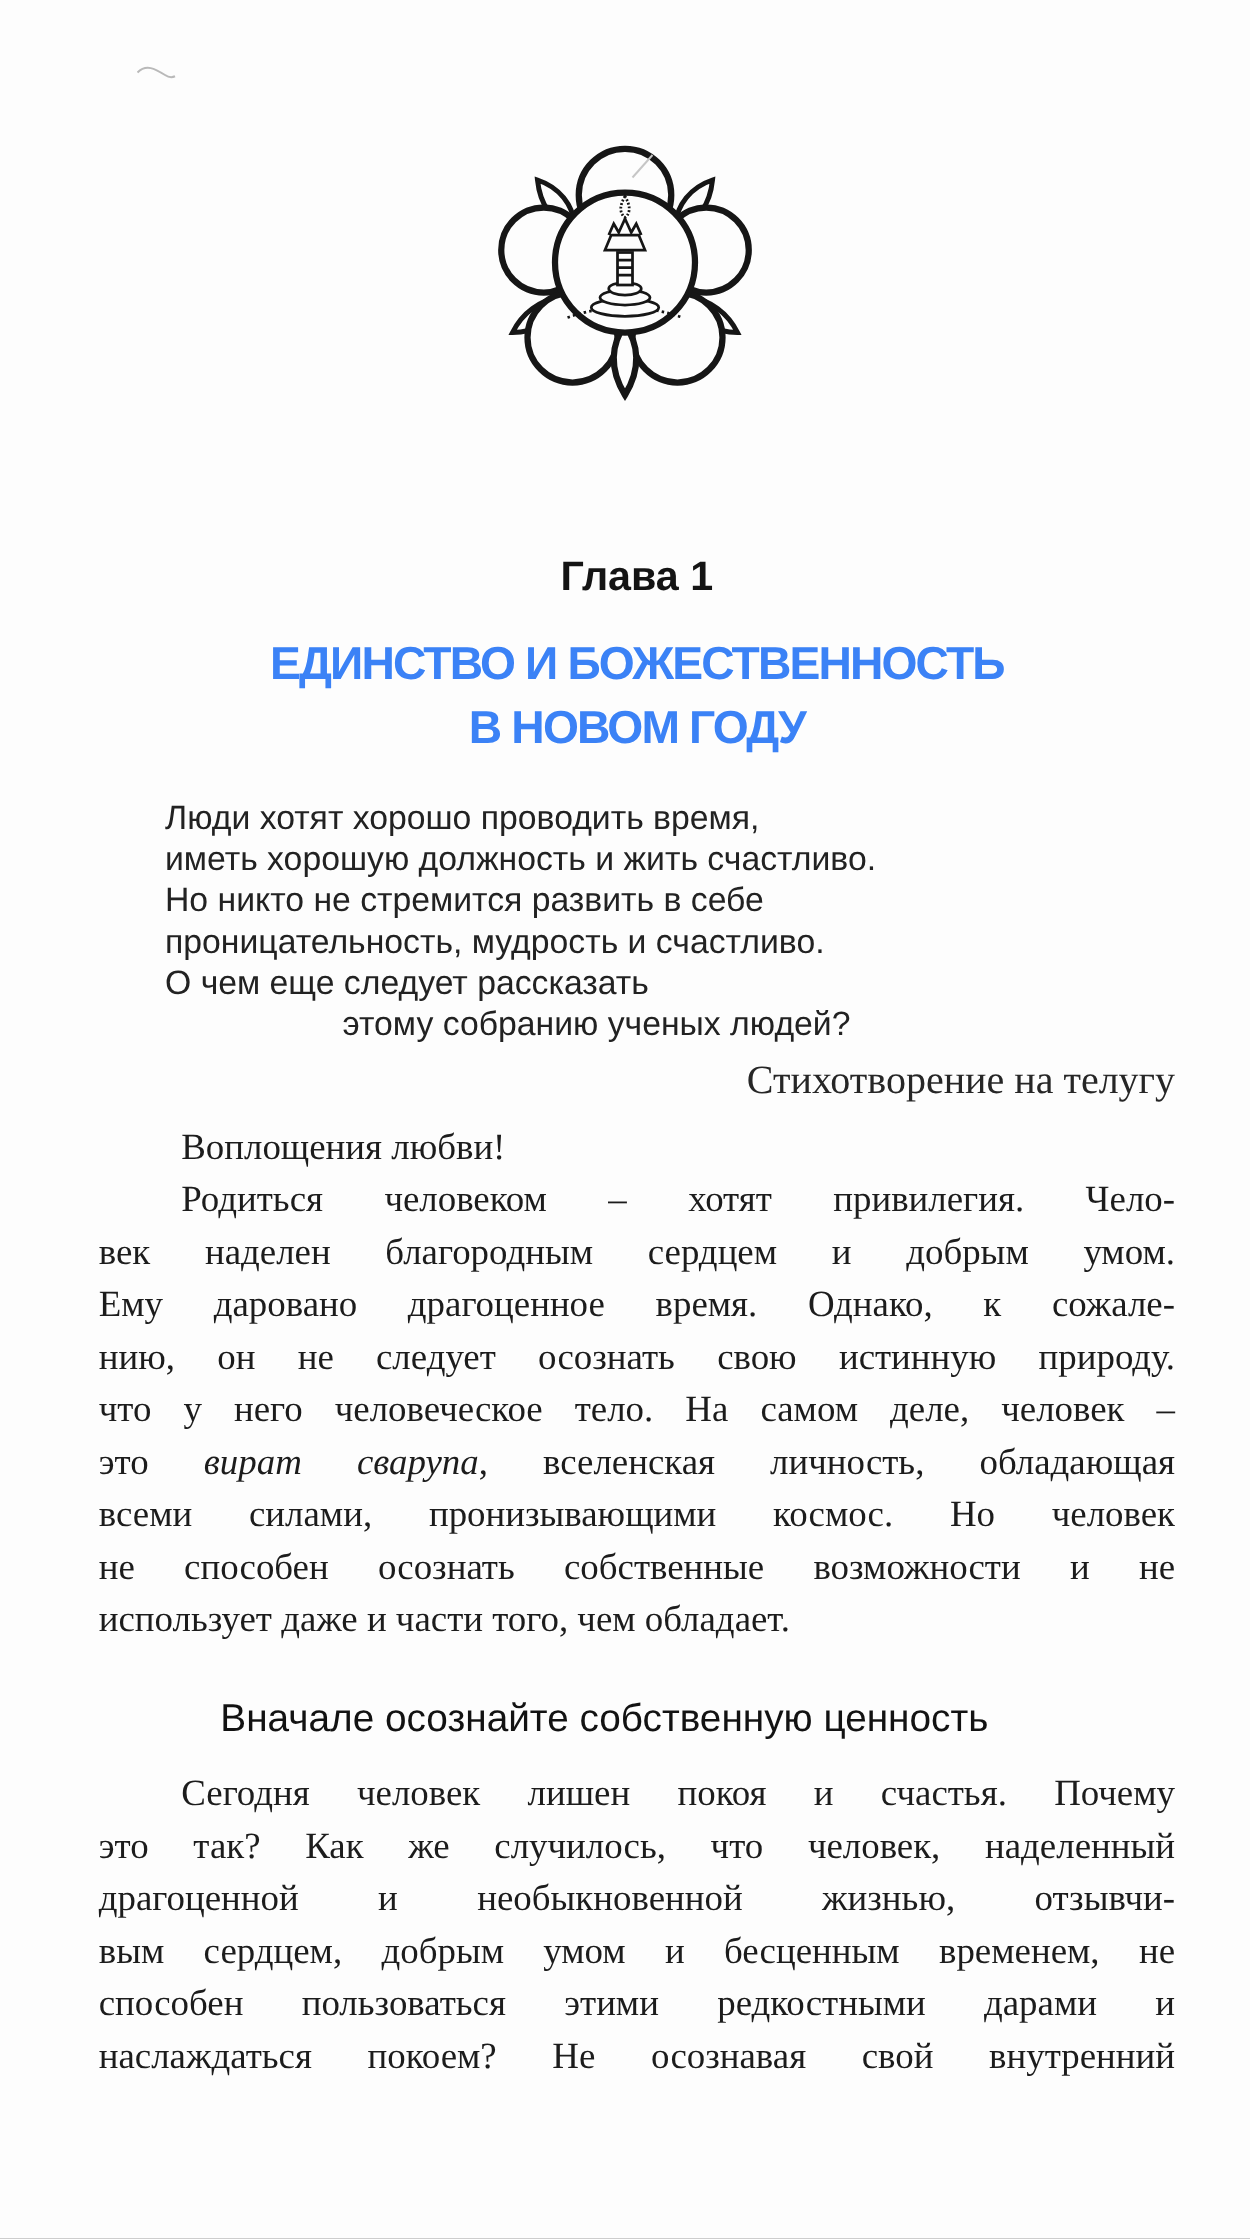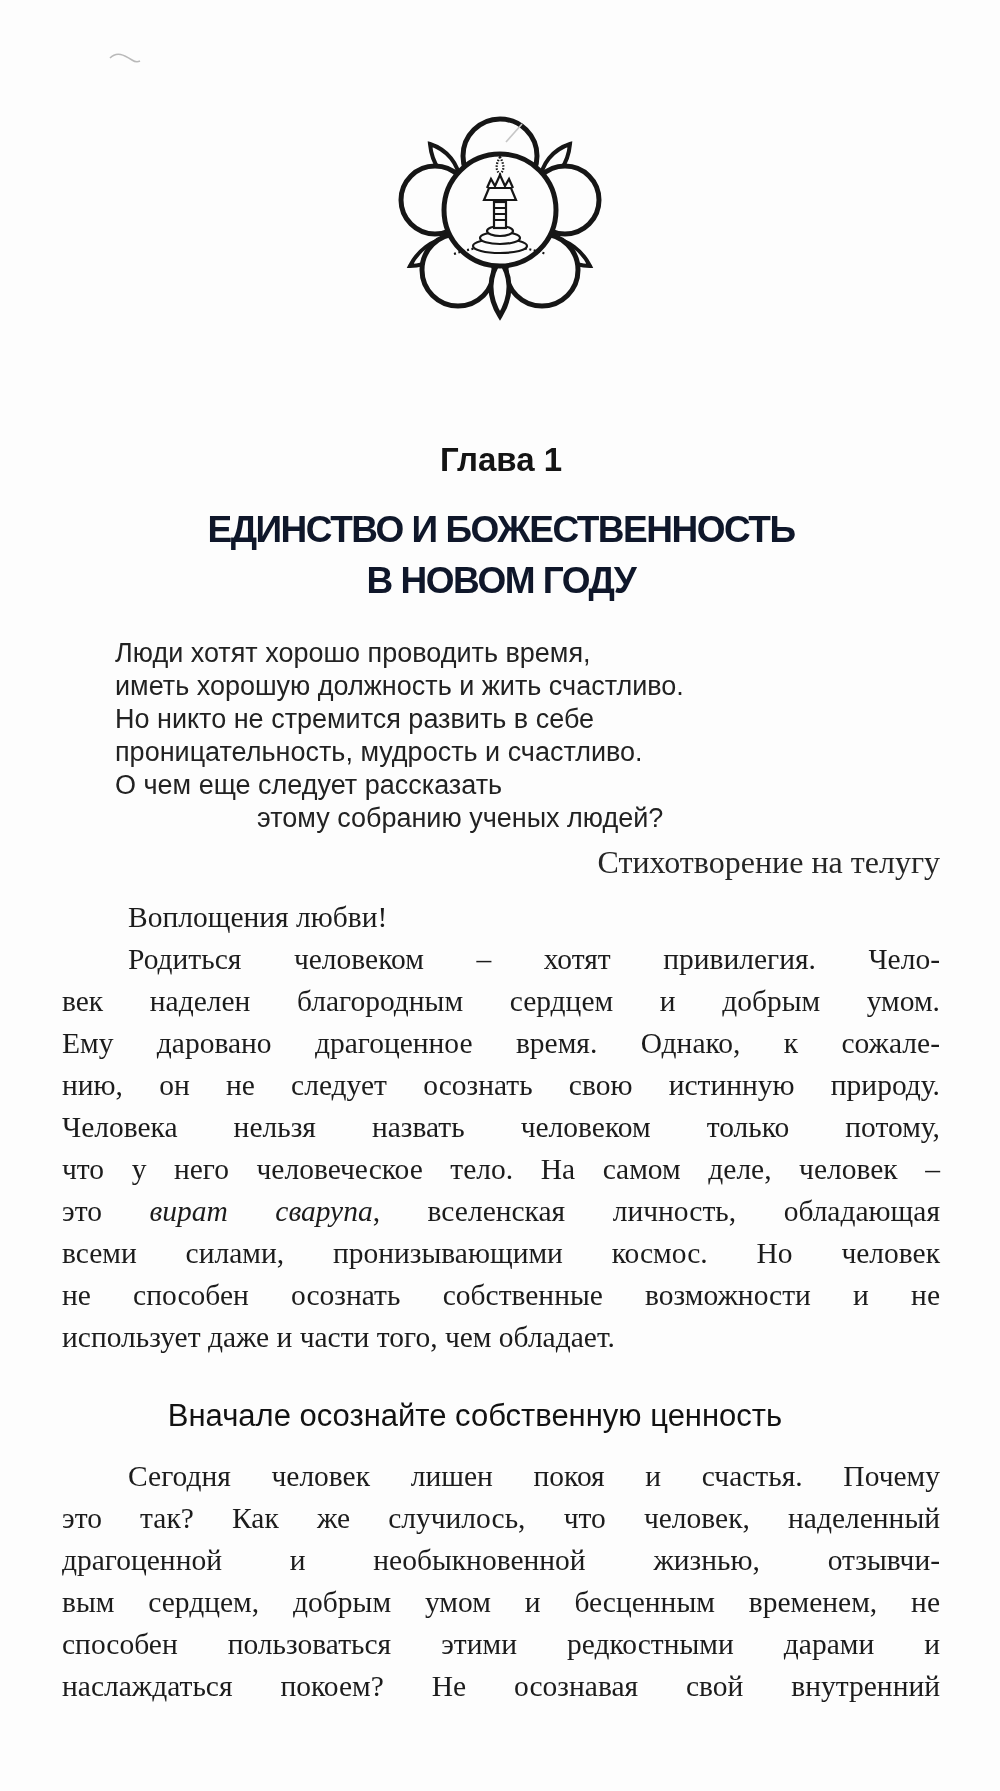--- a/index.html
+++ b/index.html
@@ -15,41 +15,41 @@
   .artifact { position: absolute; }
   .artifact-1 { left: 108px; top: 48px; }
   .artifact-2 { left: 500px; top: 120px; }
 
   .emblem {
     width: 212px;
     margin: 112px auto 0;
   }
 
   .content {
-    padding: 0 60px 0 62px; 
+    padding: 0 60px 0 79px; 
   }
 
   .chapter-label {
     margin-top: 116px;
     text-align: center;
     font-family: "Liberation Sans", sans-serif;
     font-weight: bold;
     font-size: 33px;
     line-height: 36px;
     color: #141414;
   }
   .chapter-title {
     margin-top: 26px;
     text-align: center;
     font-family: "Liberation Sans", sans-serif;
     font-weight: bold;
     font-size: 37px;
     line-height: 51px;
     letter-spacing: -1.5px;
-    color: #0f172a;
+    color: #3b82f6;
   }
 
   .poem {
     margin-top: 31px;
     margin-left: 53px;
     font-family: "Liberation Sans", sans-serif;
     font-size: 27px;
     line-height: 33px;
     color: #222;
   }
@@ -159,21 +159,20 @@
 
     <div class="body-text">
         <div class="para">
           <div class="body-line no-fill ind"><span>Воплощения любви!</span></div>
         </div>
         <div class="para">
           <div class="body-line ind"><span>Родиться человеком – хотят привилегия. Чело-</span></div>
           <div class="body-line"><span>век наделен благородным сердцем и добрым умом.</span></div>
           <div class="body-line"><span>Ему даровано драгоценное время. Однако, к сожале-</span></div>
           <div class="body-line"><span>нию, он не следует осознать свою истинную природу.</span></div>
-          <div class="body-line"><span>Человека нельзя назвать человеком только потому,</span></div>
           <div class="body-line"><span>что у него человеческое тело. На самом деле, человек –</span></div>
           <div class="body-line"><span>это </span><span class="it">вират сварупа</span><span>, вселенская личность, обладающая</span></div>
           <div class="body-line"><span>всеми силами, пронизывающими космос. Но человек</span></div>
           <div class="body-line"><span>не способен осознать собственные возможности и не</span></div>
           <div class="body-line no-fill"><span>использует даже и части того, чем обладает.</span></div>
         </div>
         <div class="section-heading">Вначале осознайте собственную ценность</div>
         <div class="para">
           <div class="body-line ind"><span>Сегодня человек лишен покоя и счастья. Почему</span></div>
           <div class="body-line"><span>это так? Как же случилось, что человек, наделенный</span></div>

